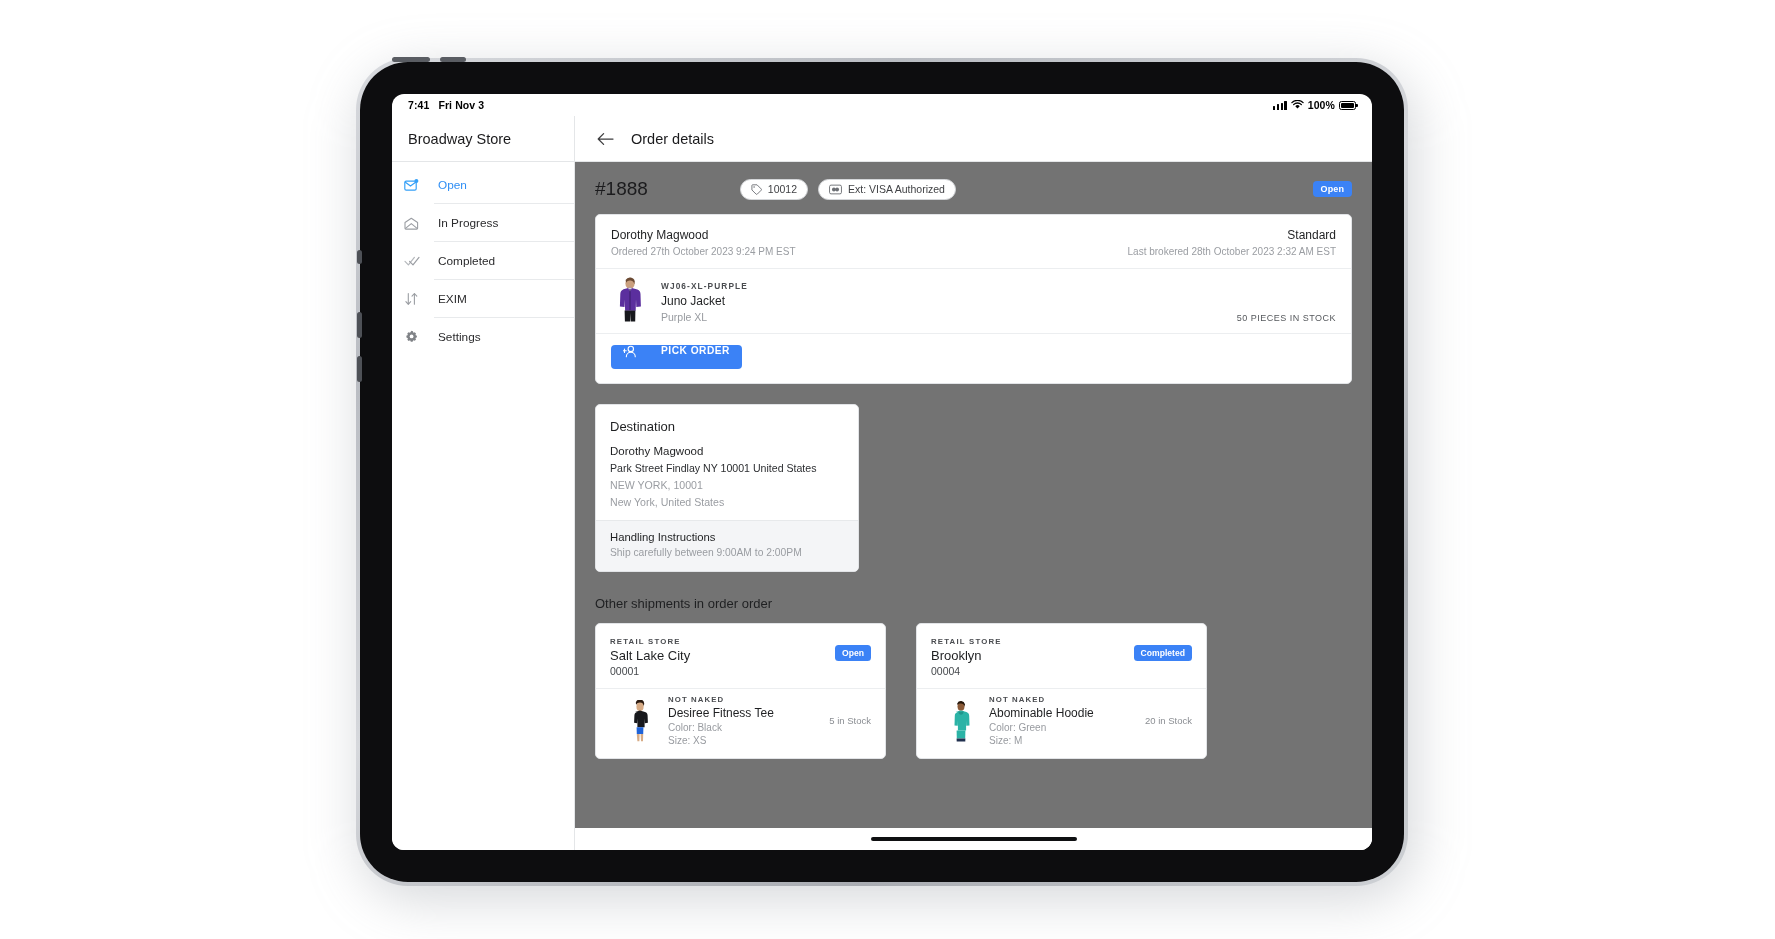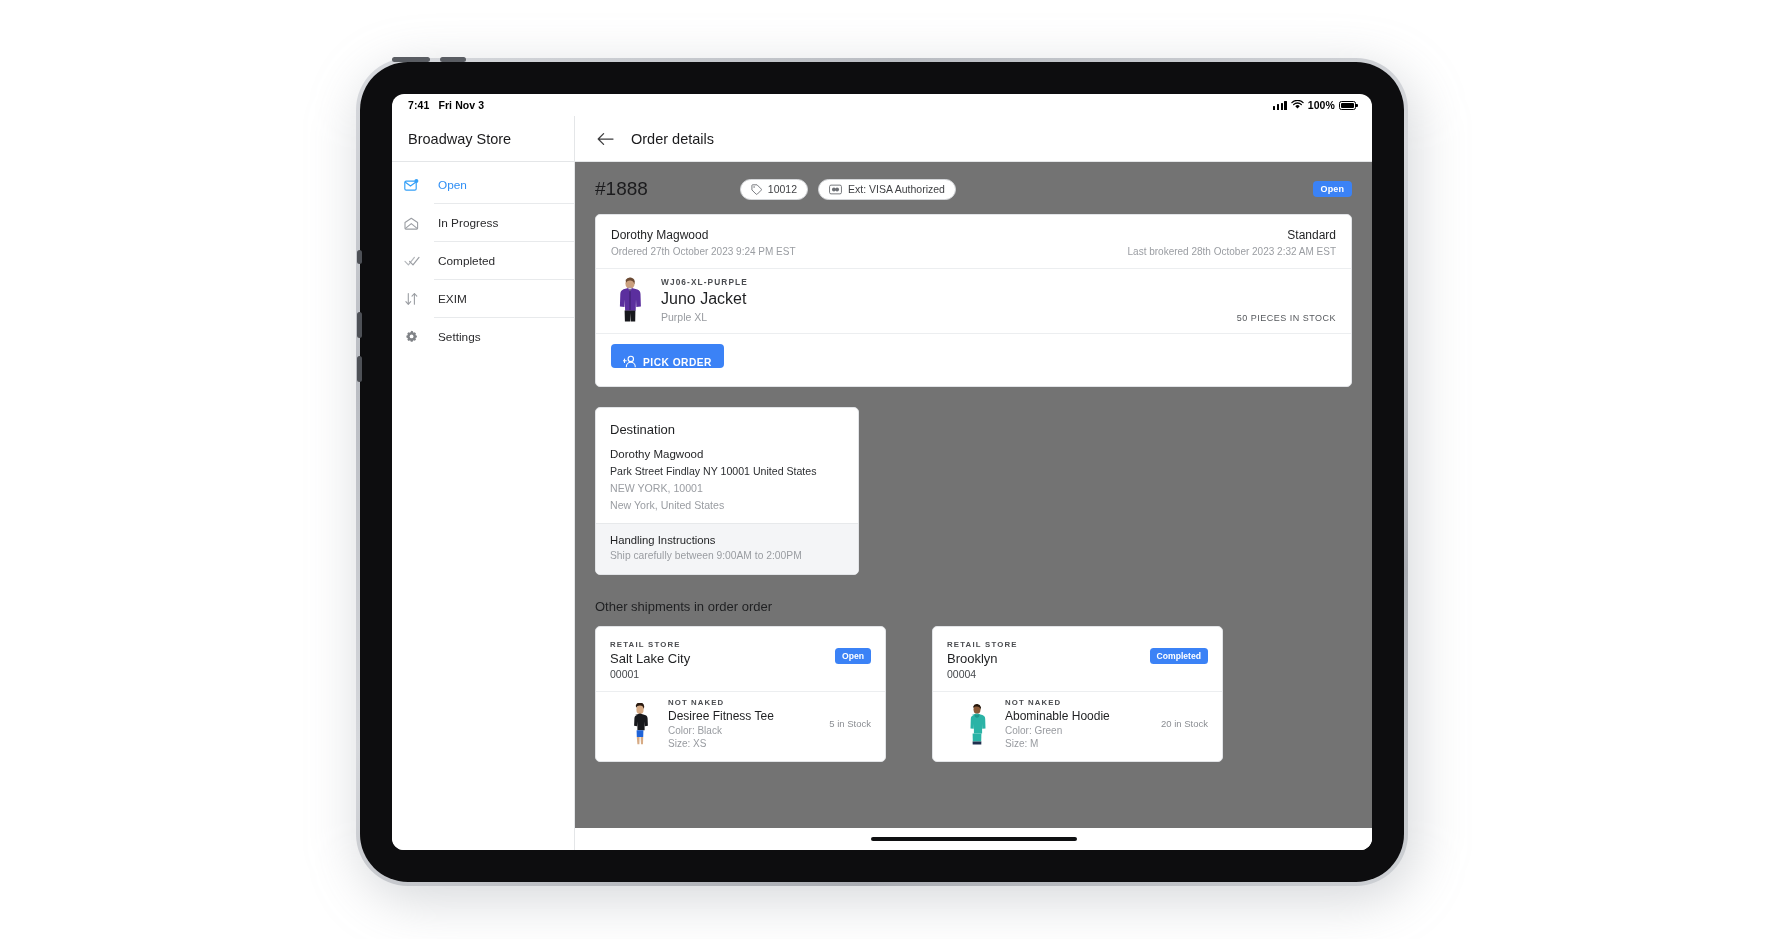--- a/index.html
+++ b/index.html
@@ -103,39 +103,39 @@
   .mc-head { display:flex; padding:13px 15px 11px 15px; }
   .mc-head .l, .mc-head .r { display:flex; flex-direction:column; gap:4px; }
   .mc-head .r { margin-left:auto; align-items:flex-end; }
   .nm { font-size:12px; color:#1f2022; }
   .sub { font-size:10px; color:#9a9da2; }
 
   .mc-item { display:flex; align-items:flex-end; gap:12px; padding:8px 15px 10px 15px; border-top:1px solid #eceef0; }
   .thumb { width:38px; height:46px; border-radius:3px; overflow:hidden; flex:0 0 38px; background:#fff; display:flex; align-items:flex-end; justify-content:center;}
   .item-txt { display:flex; flex-direction:column; gap:3px; }
   .sku { font-size:8.3px; font-weight:700; letter-spacing:1.1px; color:#4a4c50; }
-  .pname { font-size:16px; color:#1f2022; }
+  .pname { font-size:12px; color:#1f2022; }
   .pvar { font-size:10.5px; color:#989ba0; }
   .stock { margin-left:auto; font-size:9px; letter-spacing:.5px; color:#55585c; font-weight:500; }
 
   .mc-foot { padding:10px 15px 14px 15px; border-top:1px solid #eceef0; }
-  .pick-btn { display:inline-flex; align-items:flex-end; gap:7px; background:#3b82f6; color:#fff; border:none; border-radius:4px; height:24px; padding:0 12px; font-size:10.2px; font-weight:700; letter-spacing:.5px; cursor:pointer; font-family:"Liberation Sans",sans-serif; }
+  .pick-btn { display:inline-flex; align-items:flex-start; gap:25px; background:#3b82f6; color:#fff; border:none; border-radius:4px; height:24px; padding:0 12px; font-size:10.2px; font-weight:700; letter-spacing:.5px; cursor:pointer; font-family:"Liberation Sans",sans-serif; }
 
   .dest-card { width:264px; margin-bottom:24px; overflow:hidden; }
   .dest-title { font-size:13px; color:#1f2022; padding:14px 14px 11px 14px; }
   .dest-body { padding:0 14px 12px 14px; display:flex; flex-direction:column; gap:5px; }
   .dest-name { font-size:11.5px; color:#1f2022; }
   .dest-addr1 { font-size:10.6px; color:#2c2e31; }
   .dest-addr2 { font-size:10.6px; color:#9a9da2; }
   .handle { background:#f4f5f7; border-top:1px solid #e7e9eb; padding:10px 14px 13px 14px; display:flex; flex-direction:column; gap:4px; }
   .handle-t { font-size:11.3px; color:#1f2022; }
   .handle-s { font-size:10.3px; color:#9a9da2; }
 
   .section-title { font-size:13px; color:#1f2022; margin-bottom:12px; }
-  .ship-row { display:flex; gap:46px; }
+  .ship-row { display:flex; gap:30px; }
   .ship-card { width:291px; }
   .sc-head { padding:13px 14px 11px 14px; display:flex; }
   .sc-head .l { display:flex; flex-direction:column; gap:2px; }
   .store-lbl { font-size:7.8px; font-weight:700; letter-spacing:1.2px; color:#4a4c50; }
   .store-name { font-size:13px; color:#1f2022; }
   .store-code { font-size:10.5px; color:#45484c; }
   .sc-badge { margin-left:auto; align-self:flex-start; margin-top:8px; background:#3b82f6; color:#fff; font-size:8.6px; font-weight:700; padding:3px 7px; border-radius:3.5px; }
   .sc-item { display:flex; align-items:center; gap:12px; padding:6px 14px 12px 28px; border-top:1px solid #eceef0; }
   .sc-thumb { width:32px; height:42px; flex:0 0 32px; display:flex; align-items:flex-end; justify-content:center; }
   .sc-txt { display:flex; flex-direction:column; gap:2px; }

